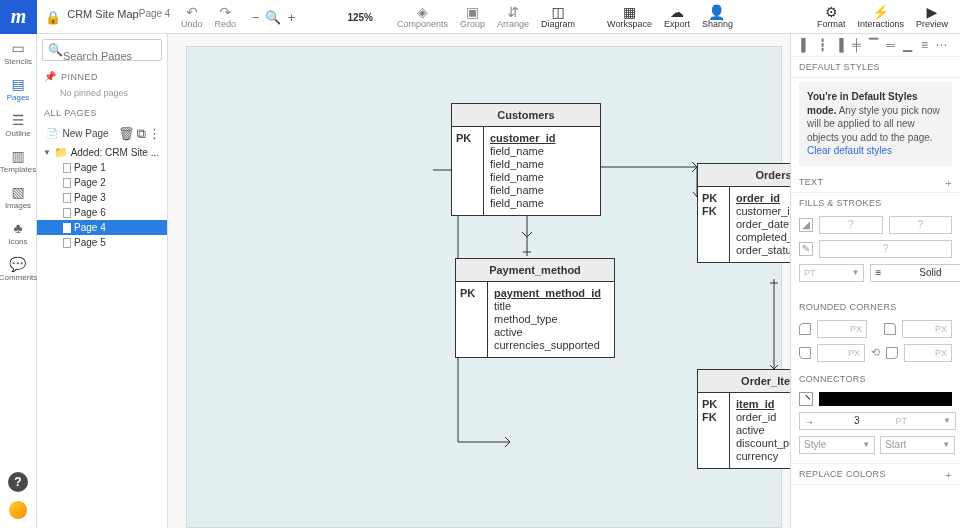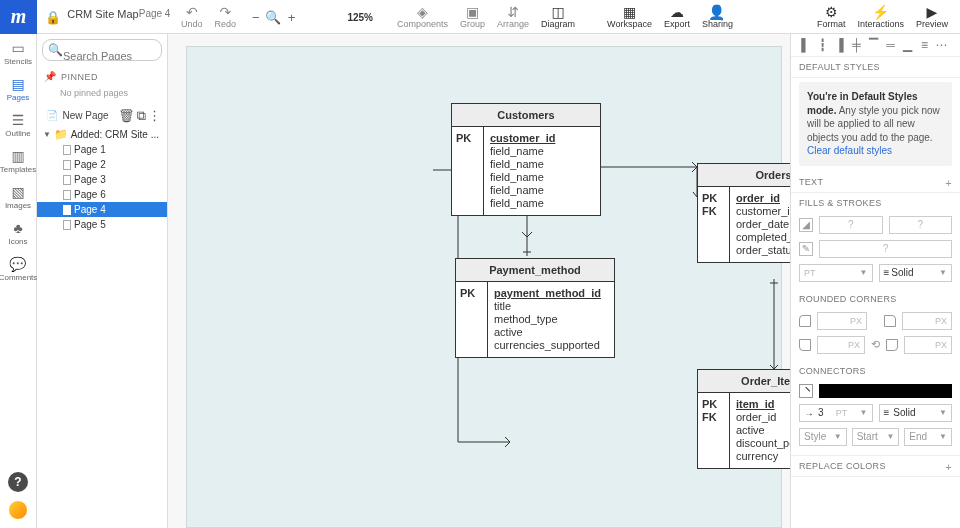--- a/index.html
+++ b/index.html
@@ -29,21 +29,21 @@
 .rail-btn { width: 37px; padding: 6px 0 4px 0; display: flex; flex-direction: column; align-items: center; gap: 1px; cursor: pointer; font-size: 8px; color: #666; }
 .rail-btn .ic { font-size: 14px; color: #666; }
 .rail-btn.active { color: #2a6dd6; }
 .rail-btn.active .ic { color: #2a6dd6; }
 .rail-bottom { margin-top: auto; display: flex; flex-direction: column; align-items: center; gap: 8px; padding-bottom: 8px; }
 .help-circle { width: 20px; height: 20px; border-radius: 50%; background: #4a4a4a; color: #fff; display: flex; align-items: center; justify-content: center; font-size: 12px; font-weight: 700; }
 .avatar { width: 20px; height: 20px; border-radius: 50%; background: linear-gradient(135deg,#ffcf33,#ff8a00); border: 1px solid #fff; }
 
 .side-panel { position: absolute; top: 34px; left: 37px; width: 131px; bottom: 0; border-right: 1px solid #ddd; background: #fff; }
 .search-wrap { padding: 5px; }
-.search-input { width: 100%; height: 22px; border: 1px solid #ccc; border-radius: 9px; padding: 12px 6px 0 20px; font-size: 11px; color: #666; background: #fff; }
+.search-input { width: 100%; height: 22px; border: 1px solid #ccc; border-radius: 2px; padding: 12px 6px 0 20px; font-size: 11px; color: #666; background: #fff; }
 .search-box { position: relative; }
 .search-box .search-ic { position: absolute; left: 6px; top: 4px; font-size: 12px; color: #999; }
 .section-label { font-size: 9px; letter-spacing: 0.5px; color: #777; padding: 4px 7px; display: flex; align-items: center; gap: 4px; }
 .pin-ic { color: #2a6dd6; font-size: 10px; }
 .empty-note { font-size: 9px; color: #999; padding: 2px 7px 6px 7px; margin-left: 16px; }
 .new-page-row { display: flex; align-items: center; padding: 3px 5px; gap: 4px; }
 .new-page-btn { flex: 1; display: flex; align-items: center; gap: 4px; font-size: 10px; color: #444; cursor: pointer; border: 1px solid transparent; padding: 2px 3px; }
 .np-icons { display: flex; gap: 0px; color: #555; }
 .np-icons span { font-size: 13px; cursor: pointer; padding: 0 1px; }
 .page-tree { padding: 0 0; }
@@ -76,21 +76,21 @@
 .sec-head { font-size: 9px; letter-spacing: 0.3px; color: #777; padding: 5px 8px; }
 .sec-head.bb { border-bottom: 1px solid #eee; }
 .sec-head .plus { float: right; color: #999; font-size: 11px; cursor: pointer; }
 .info-box { margin: 4px 8px 6px 8px; background: #f3f3f3; padding: 8px; border-radius: 2px; font-size: 10px; line-height: 1.35; color: #555; }
 .info-box b { color: #333; }
 .link { color: #2a6dd6; cursor: pointer; }
 .fs-row { display: flex; gap: 6px; padding: 3px 8px; align-items: center; }
 .swatch-btn { width: 14px; height: 14px; border: 1px solid #bbb; display: flex; align-items: center; justify-content: center; font-size: 10px; color: #999; background: #fff; cursor: pointer; }
 .empty-field { flex: 1; height: 18px; border: 1px solid #ccc; background: #fff; color: #bbb; display: flex; align-items: center; justify-content: center; font-size: 10px; }
 .half-field { height: 18px; border: 1px solid #ccc; background: #fff; color: #bbb; display: flex; align-items: center; justify-content: center; font-size: 10px; }
-.sel-field { height: 18px; border: 1px solid #ccc; background: #fff; display: flex; align-items: center; padding: 0 4px; font-size: 10px; position: relative; }
+.sel-field { height: 18px; border: 1px solid #ccc; background: #fff; display: flex; align-items: center; padding: 0 4px; font-size: 10px; position: relative; gap: 36px; }
 .sel-field .caret { margin-left: auto; color: #999; font-size: 8px; }
 .rc-row { display: flex; align-items: center; gap: 6px; padding: 3px 8px; }
 .rc-ic { width: 12px; height: 12px; border: 1px solid #999; border-radius: 3px 0 0 0; }
 .rc-ic.tl { border-radius: 4px 0 0 0; } .rc-ic.tr { border-radius: 0 4px 0 0; }
 .rc-ic.bl { border-radius: 0 0 0 4px; } .rc-ic.br { border-radius: 0 0 4px 0; }
 .px-field { width: 50px; height: 18px; border: 1px solid #ccc; background: #fff; color: #bbb; font-size: 9px; display: flex; align-items: center; justify-content: flex-end; padding: 0 4px; text-align: right; }
 .link-ic { font-size: 11px; color: #999; }
 .conn-sw { width: 14px; height: 14px; border: 1px solid #999; background: #fff; display: inline-block; cursor: pointer; }
 .conn-bar { flex: 1; height: 14px; background: #000; }
 .conn-row2 { display: flex; gap: 5px; padding: 3px 8px; }
@@ -212,20 +212,21 @@
     <div class="search-box">
       <span class="search-ic">🔍</span>
       <input class="search-input" placeholder="Search Pages" style="">
     </div>
   </div>
   <div class="section-label">
       <span class="pin-ic">📌</span>
       <span>PINNED</span>
     </div>
   <div class="empty-note">No pinned pages</div>
+  <div class="section-label">ALL PAGES</div>
   <div class="new-page-row">
     <div class="new-page-btn">
         <span>📄</span>
         <span>New Page</span>
       </div>
     <div class="np-icons">
       <span>🗑</span>
       <span>⧉</span>
       <span>⋮</span>
     </div>
@@ -394,21 +395,21 @@
     <div class="sel-field" style="flex:1;justify-content:flex-end;">
         <span style="color:#bbb;font-size:9px;">PT</span>
         <span class="caret">▼</span>
       </div>
     <div class="sel-field" style="flex:1;">
         <span style="margin-right:2px;">≡</span>
         <span>Solid</span>
         <span class="caret">▼</span>
       </div>
   </div>
-  <div class="sec-head" style="margin-top:4px;">ROUNDED CORNERS</div>
+  <div class="sec-head" style="margin-top:12px;">ROUNDED CORNERS</div>
   <div class="rc-row">
     <span class="rc-ic tl"></span>
     <div class="px-field">PX</div>
     <span style="flex:1"></span>
     <span class="rc-ic tr"></span>
     <div class="px-field">PX</div>
   </div>
   <div class="rc-row">
     <span class="rc-ic bl"></span>
     <div class="px-field">PX</div>

